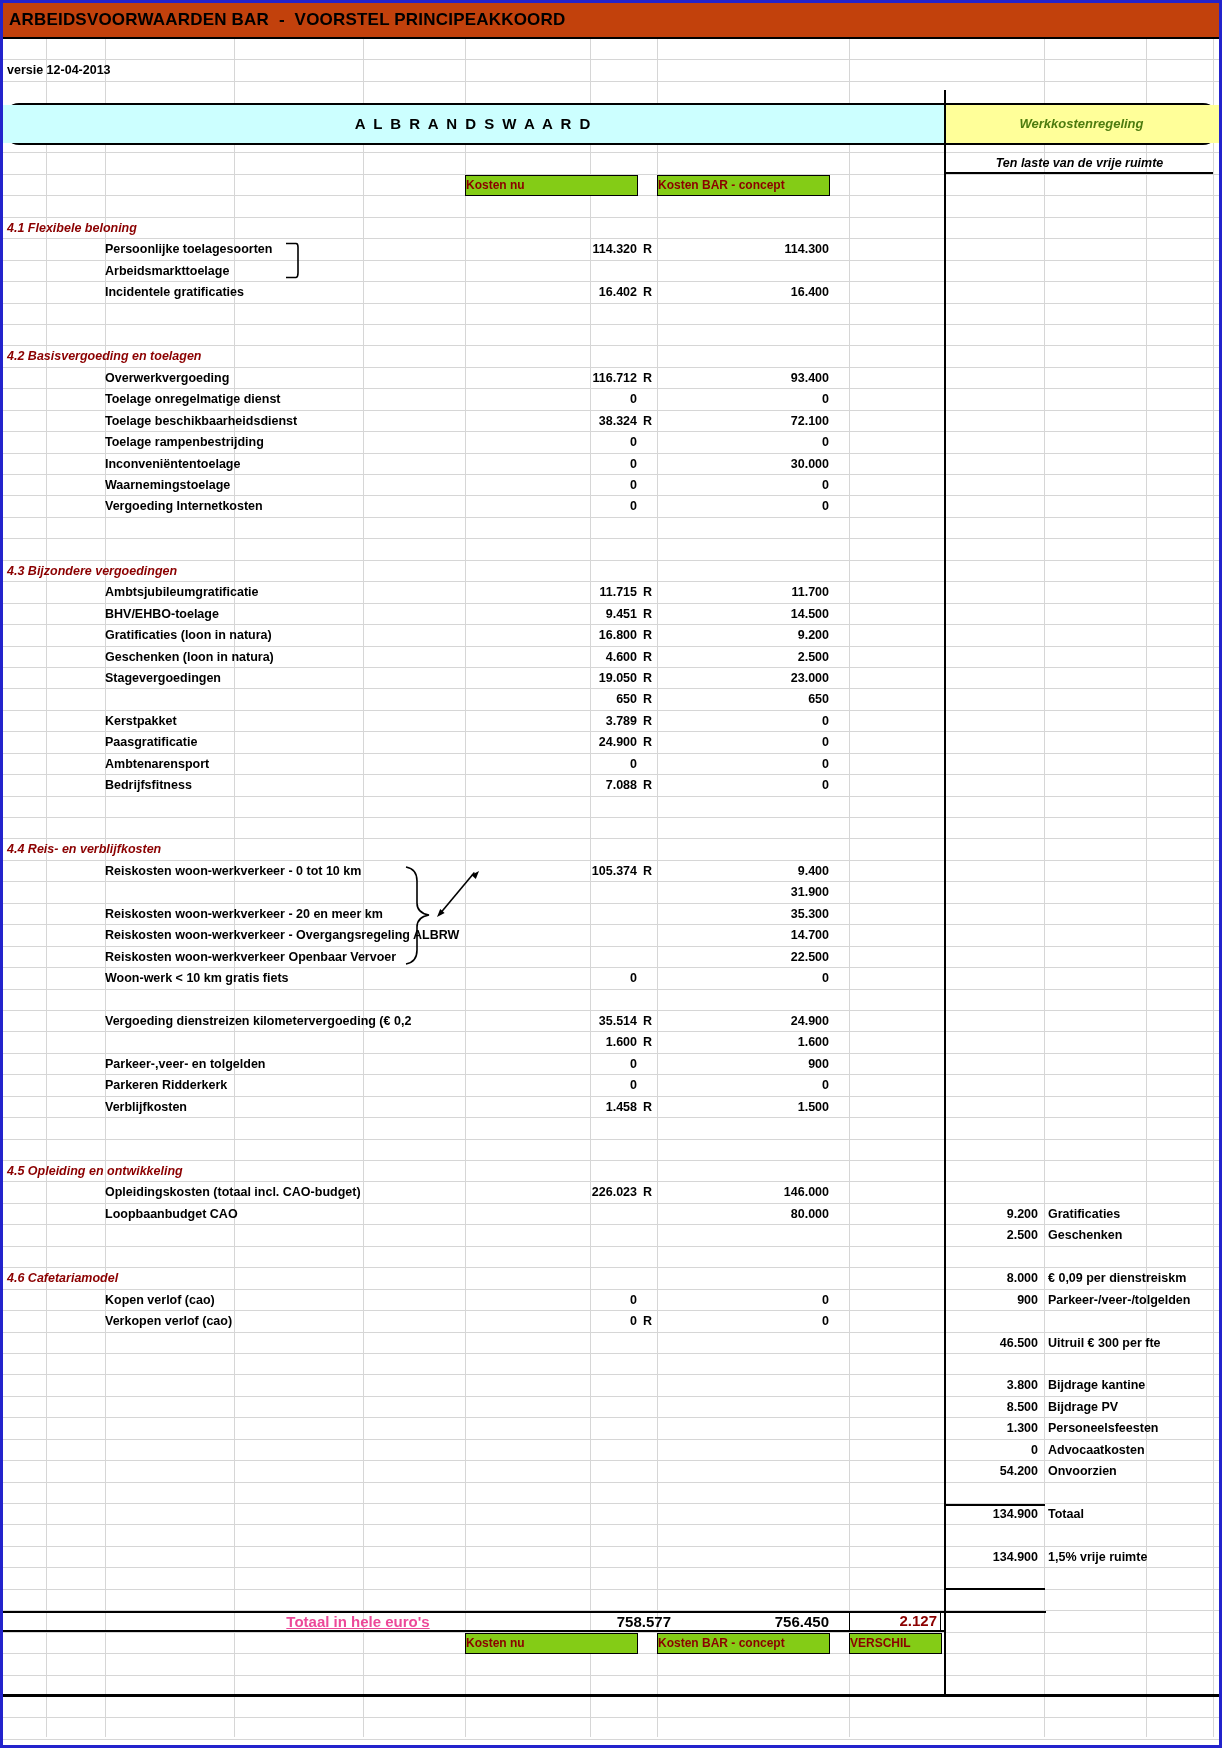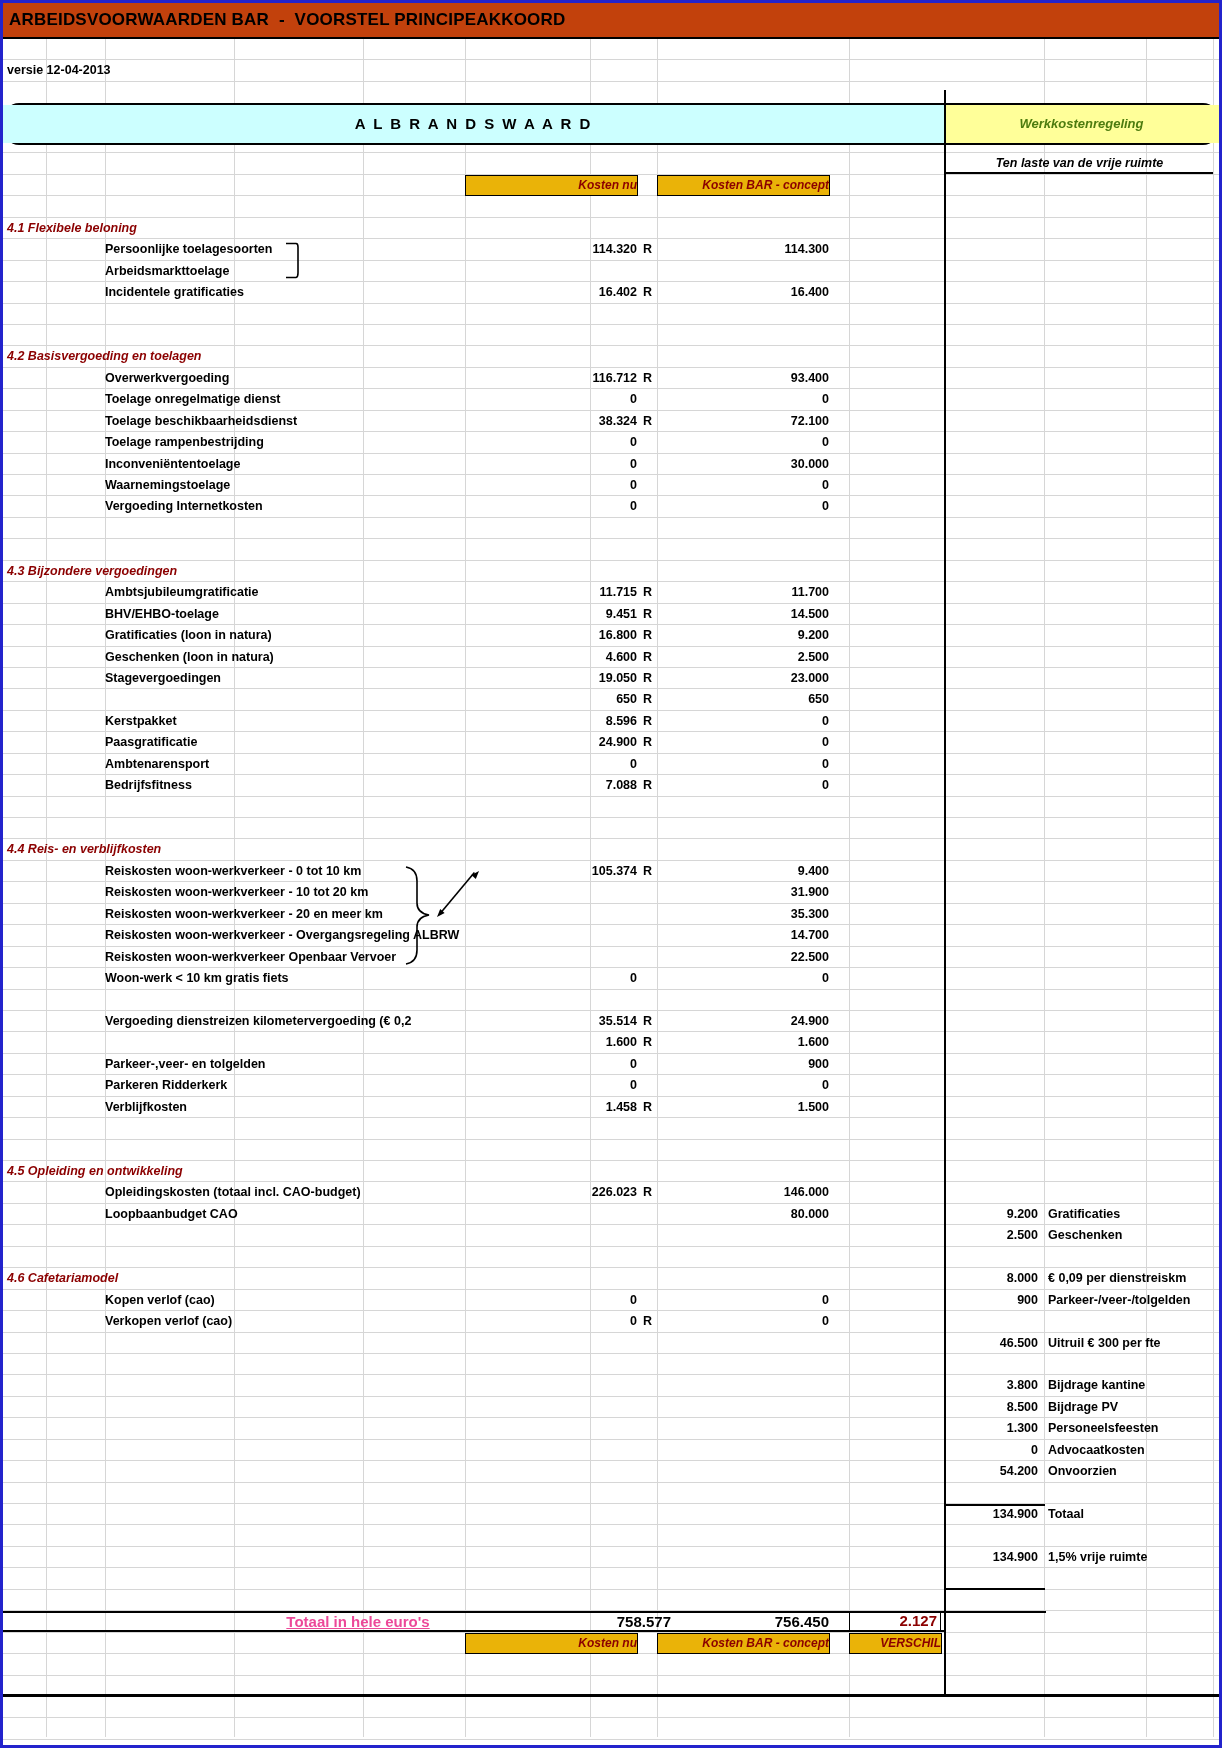--- a/index.html
+++ b/index.html
@@ -33,22 +33,22 @@
   .row>div{position:absolute;top:0;height:100%;font-size:12.5px;line-height:20.5px;white-space:nowrap;}
   .cs{left:4px;width:560px;color:#8b0000;font-style:italic;}
   .cl{left:102px;width:488px;overflow:hidden;}
   .cnu{left:462px;width:172px;text-align:right;}
   .cr{left:640px;width:16px;}
   .cbar{left:654px;width:172px;text-align:right;}
   .cwv{left:945px;width:90px;text-align:right;}
   .cwl{left:1045px;width:168px;}
   .wsub{left:943px;width:267px;text-align:center;font-style:italic;
     border-bottom:2px solid #000;box-sizing:border-box;}
-  .hbox{border:1.5px solid #000;box-sizing:border-box;background:#eab308;text-align:right;
-    color:#8b0000;font-style:italic;line-height:18px !important;height:21px !important;font-size:12px !important;}
+  .hbox{border:1.5px solid #000;box-sizing:border-box;background:#84cc16;text-align:left;
+    color:#8b0000;line-height:18px !important;height:21px !important;font-size:12px !important;}
   .hb-nu{left:462px;width:173px;}
   .hb-bar{left:654px;width:173px;}
   .hb-ver{left:846px;width:93px;}
   .wtop{left:943px;width:99px;height:0 !important;border-top:2px solid #000;}
   .wbot{left:943px;width:99px;top:auto !important;bottom:-1px;height:0 !important;border-bottom:2px solid #000;}
   .heavy{left:0;width:1216px;top:auto !important;bottom:-1px;height:0 !important;border-bottom:3px solid #000;z-index:5;}
   
   .tband{left:0;width:943px;border-top:2.5px solid #000;border-bottom:2.5px solid #000;box-sizing:border-box;}
   .tband2{left:943px;width:100px;height:0 !important;border-top:2.5px solid #000;}
   .tlabel{left:240px;width:230px;text-align:center;color:#ec4899;text-decoration:underline;
@@ -221,21 +221,21 @@
         <div class="cr">R</div>
         <div class="cbar">23.000</div>
       </div>
       <div class="row">
         <div class="cnu">650</div>
         <div class="cr">R</div>
         <div class="cbar">650</div>
       </div>
       <div class="row">
         <div class="cl">Kerstpakket</div>
-        <div class="cnu">8.596</div>
+        <div class="cnu">3.789</div>
         <div class="cr">R</div>
         <div class="cbar">0</div>
       </div>
       <div class="row">
         <div class="cl">Paasgratificatie</div>
         <div class="cnu">24.900</div>
         <div class="cr">R</div>
         <div class="cbar">0</div>
       </div>
       <div class="row">
@@ -254,21 +254,20 @@
       <div class="row">
         <div class="cs">4.4 Reis- en verblijfkosten</div>
       </div>
       <div class="row">
         <div class="cl">Reiskosten woon-werkverkeer - 0 tot 10 km</div>
         <div class="cnu">105.374</div>
         <div class="cr">R</div>
         <div class="cbar">9.400</div>
       </div>
       <div class="row">
-        <div class="cl">Reiskosten woon-werkverkeer - 10 tot 20 km</div>
         <div class="cbar">31.900</div>
       </div>
       <div class="row">
         <div class="cl">Reiskosten woon-werkverkeer - 20 en meer km</div>
         <div class="cbar">35.300</div>
       </div>
       <div class="row">
         <div class="cl">Reiskosten woon-werkverkeer - Overgangsregeling ALBRW</div>
         <div class="cbar">14.700</div>
       </div>

